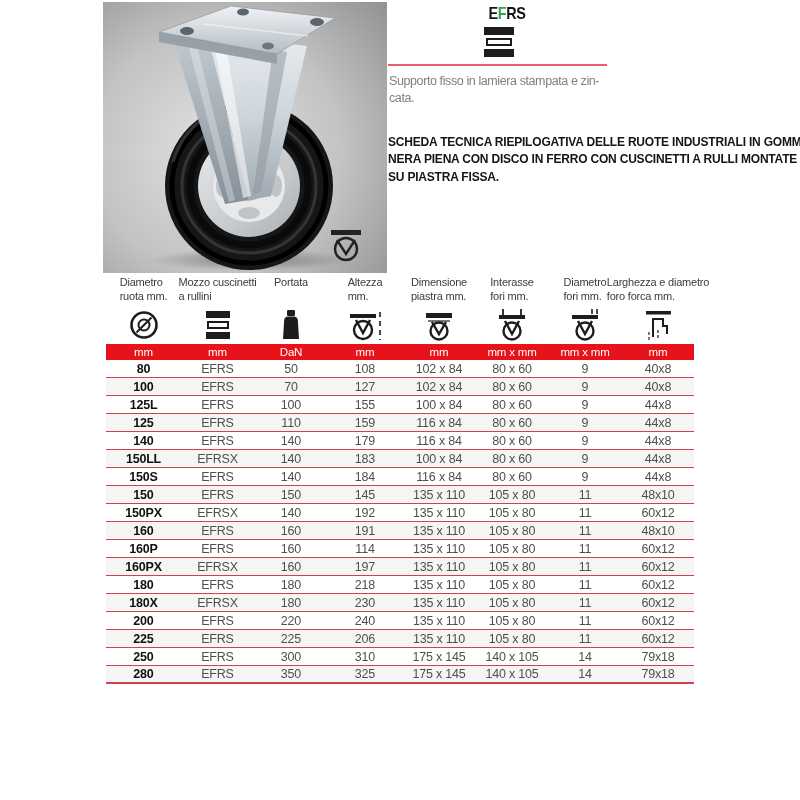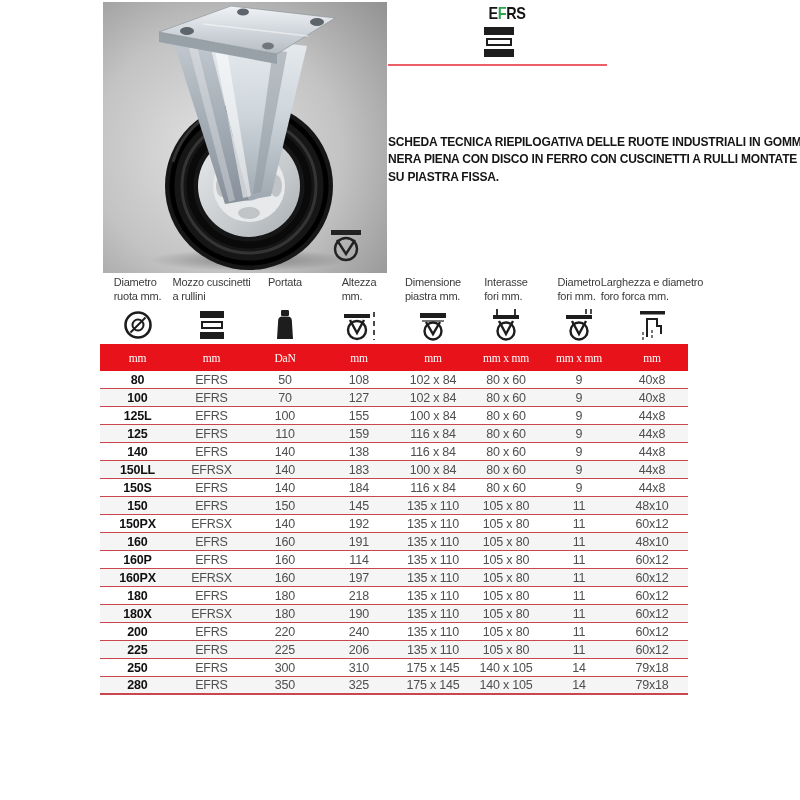--- a/index.html
+++ b/index.html
@@ -27,29 +27,29 @@
   .brand-icon .bar.hollow{width:26px;height:8px;margin-left:2px;background:#fff;border:2px solid var(--icon-black);}
 
   .divider{position:absolute;left:388px;top:64px;width:219px;height:2px;background:var(--divider-pink);}
 
   .desc{position:absolute;left:389px;top:73px;width:240px;
     font-size:12.5px;letter-spacing:-0.4px;line-height:1.32;color:#7f7f7f;white-space:pre;}
   .summary{position:absolute;left:388px;top:134px;width:400px;
     font-size:12px;font-weight:bold;letter-spacing:-0.2px;line-height:1.44;color:#151515;white-space:pre;}
 
   
-  .spec-table{position:absolute;left:100px;top:276px;width:588px;}
+  .spec-table{position:absolute;left:106px;top:276px;width:588px;}
   .grid8{display:grid;grid-template-columns:75px 73px 74px 74px 74px 72px 74px 72px;}
   .hlabels{height:30px;}
   .hlabels .hcell{display:flex;justify-content:center;align-items:flex-start;overflow:visible;}
   .hlabel{display:inline-block;text-align:left;white-space:pre;
     font-size:11px;letter-spacing:-0.2px;line-height:1.25;color:#3b3b3b;}
   .hicons{height:38px;}
   .hicons .icell{display:flex;justify-content:center;align-items:center;}
-  .uband{height:27px;background:var(--band-red);font-family:Liberation Serif, serif;}
+  .uband{height:16px;background:var(--band-red);}
   .uband .ucell{display:flex;justify-content:center;align-items:center;
     font-size:11.5px;letter-spacing:-0.2px;color:#ffffff;}
   .trow{height:18px;border-bottom:1px solid var(--line-red);}
   .trow:last-child{border-bottom-width:2px;}
   .trow:nth-child(even){background:#f5f5f6;}
   .tcell{display:flex;justify-content:center;align-items:center;
     font-size:12.5px;letter-spacing:-0.2px;color:#4f4f4f;}
   .tcell.key{font-weight:bold;color:#101010;}
 
   .hicons svg{display:block;}
@@ -139,20 +139,22 @@
   <div class="brand-title"><span>E</span><span class="green">F</span><span>RS</span></div>
 
   <div class="brand-icon">
     <div class="bar"></div>
     <div class="bar hollow"></div>
     <div class="bar"></div>
   </div>
 
   <div class="divider"></div>
 
+  <div class="desc">Supporto fisso in lamiera stampata e zin-
+cata.</div>
   <div class="summary">SCHEDA TECNICA RIEPILOGATIVA DELLE RUOTE INDUSTRIALI IN GOMMA
 NERA PIENA CON DISCO IN FERRO CON CUSCINETTI A RULLI MONTATE
 SU PIASTRA FISSA.</div>
 
   <div class="spec-table">
 
     <div class="grid8 hlabels">
       <div class="hcell">
           <span class="hlabel">Diametro
 ruota mm.</span>
@@ -300,21 +302,21 @@
           <div class="tcell">159</div>
           <div class="tcell">116 x 84</div>
           <div class="tcell">80 x 60</div>
           <div class="tcell">9</div>
           <div class="tcell">44x8</div>
         </div>
         <div class="grid8 trow">
           <div class="tcell key">140</div>
           <div class="tcell">EFRS</div>
           <div class="tcell">140</div>
-          <div class="tcell">138</div>
+          <div class="tcell">179</div>
           <div class="tcell">116 x 84</div>
           <div class="tcell">80 x 60</div>
           <div class="tcell">9</div>
           <div class="tcell">44x8</div>
         </div>
         <div class="grid8 trow">
           <div class="tcell key">150LL</div>
           <div class="tcell">EFRSX</div>
           <div class="tcell">140</div>
           <div class="tcell">183</div>
@@ -390,21 +392,21 @@
           <div class="tcell">218</div>
           <div class="tcell">135 x 110</div>
           <div class="tcell">105 x 80</div>
           <div class="tcell">11</div>
           <div class="tcell">60x12</div>
         </div>
         <div class="grid8 trow">
           <div class="tcell key">180X</div>
           <div class="tcell">EFRSX</div>
           <div class="tcell">180</div>
-          <div class="tcell">190</div>
+          <div class="tcell">230</div>
           <div class="tcell">135 x 110</div>
           <div class="tcell">105 x 80</div>
           <div class="tcell">11</div>
           <div class="tcell">60x12</div>
         </div>
         <div class="grid8 trow">
           <div class="tcell key">200</div>
           <div class="tcell">EFRS</div>
           <div class="tcell">220</div>
           <div class="tcell">240</div>

